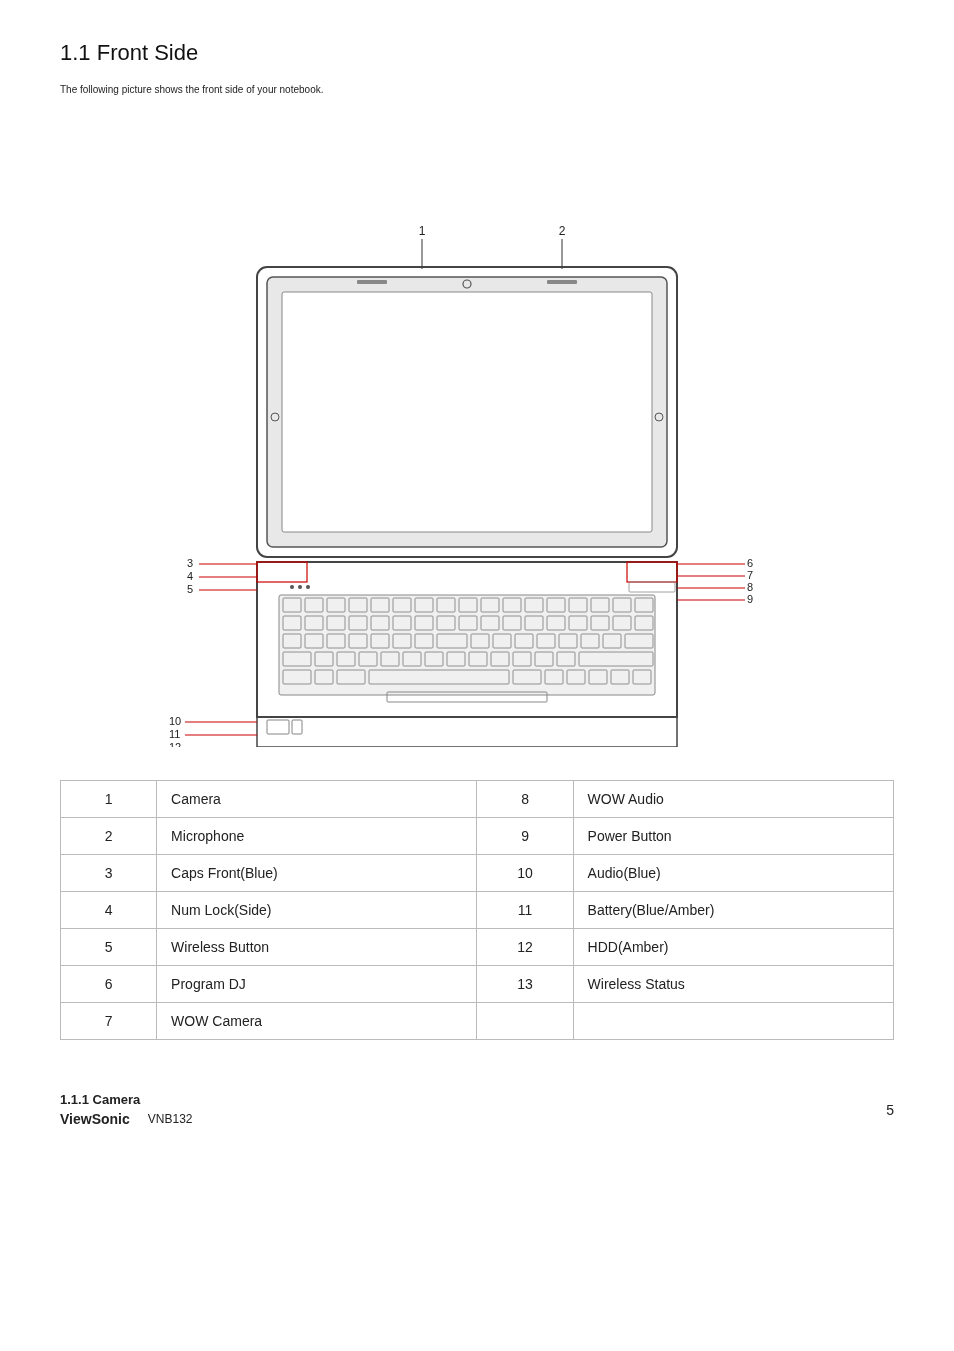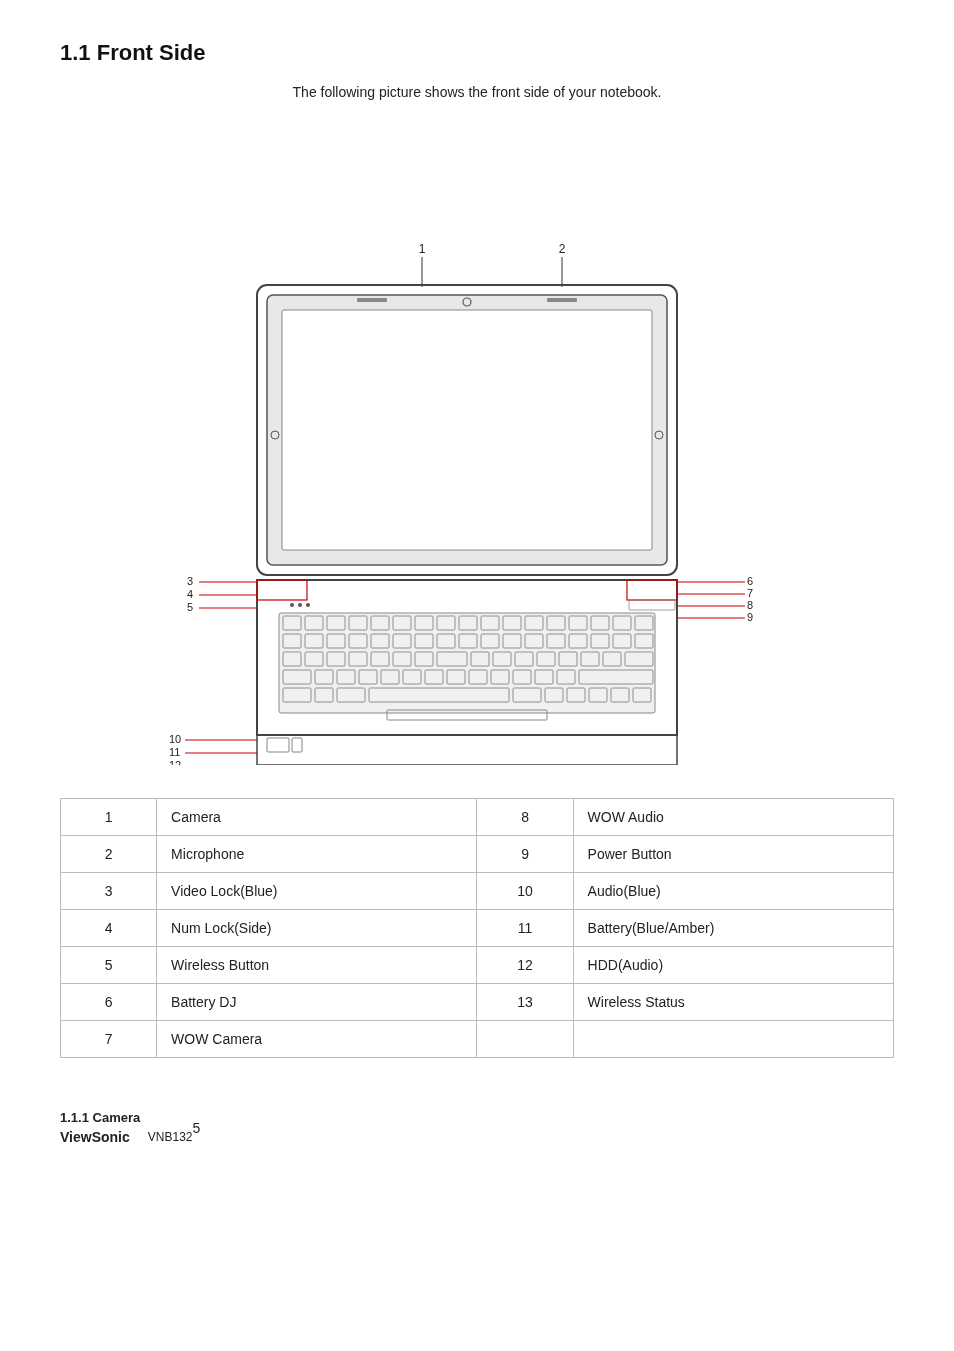--- a/index.html
+++ b/index.html
@@ -8,29 +8,28 @@
       font-family: Arial, Helvetica, sans-serif;
       font-size: 14px;
       color: #222;
       width: 954px;
       min-height: 1351px;
       padding: 40px 60px 40px 60px;
     }
 
     h1.section-title {
       font-size: 22px;
-      font-weight: bold;
+      font-weight: normal;
       margin-bottom: 18px;
       color: #111;
     }
 
     .intro-text {
-      font-size: 14px;
-      margin-bottom: 45px;
-      text-align: center;
+      font-size: 10px;
+      margin-bottom: 32px;
     }
 
     
     .diagram-container {
       position: relative;
       width: 700px;
       margin: 0 auto 30px auto;
     }
 
     
@@ -61,20 +60,21 @@
       border-top: none;
     }
     .footer-section .sub-title {
       font-size: 13px;
       font-weight: bold;
       margin-bottom: 4px;
     }
     .footer-bottom {
       display: flex;
       align-items: center;
+      justify-content: space-between;
       margin-top: 2px;
     }
     .footer-bottom .brand {
       font-weight: bold;
       font-size: 14px;
     }
     .footer-bottom .model {
       font-size: 12px;
       margin-left: 10px;
     }
@@ -270,39 +270,39 @@
         <td class="label-cell">WOW Audio</td>
       </tr>
       <tr>
         <td class="num-cell">2</td>
         <td class="label-cell">Microphone</td>
         <td class="num-cell">9</td>
         <td class="label-cell">Power Button</td>
       </tr>
       <tr>
         <td class="num-cell">3</td>
-        <td class="label-cell">Video Lock(Blue)</td>
+        <td class="label-cell">Caps Front(Blue)</td>
         <td class="num-cell">10</td>
         <td class="label-cell">Audio(Blue)</td>
       </tr>
       <tr>
         <td class="num-cell">4</td>
         <td class="label-cell">Num Lock(Side)</td>
         <td class="num-cell">11</td>
         <td class="label-cell">Battery(Blue/Amber)</td>
       </tr>
       <tr>
         <td class="num-cell">5</td>
         <td class="label-cell">Wireless Button</td>
         <td class="num-cell">12</td>
-        <td class="label-cell">HDD(Audio)</td>
+        <td class="label-cell">HDD(Amber)</td>
       </tr>
       <tr>
         <td class="num-cell">6</td>
-        <td class="label-cell">Battery DJ</td>
+        <td class="label-cell">Program DJ</td>
         <td class="num-cell">13</td>
         <td class="label-cell">Wireless Status</td>
       </tr>
       <tr>
         <td class="num-cell">7</td>
         <td class="label-cell">WOW Camera</td>
         <td class="num-cell"></td>
         <td class="label-cell"></td>
       </tr>
     </tbody>

